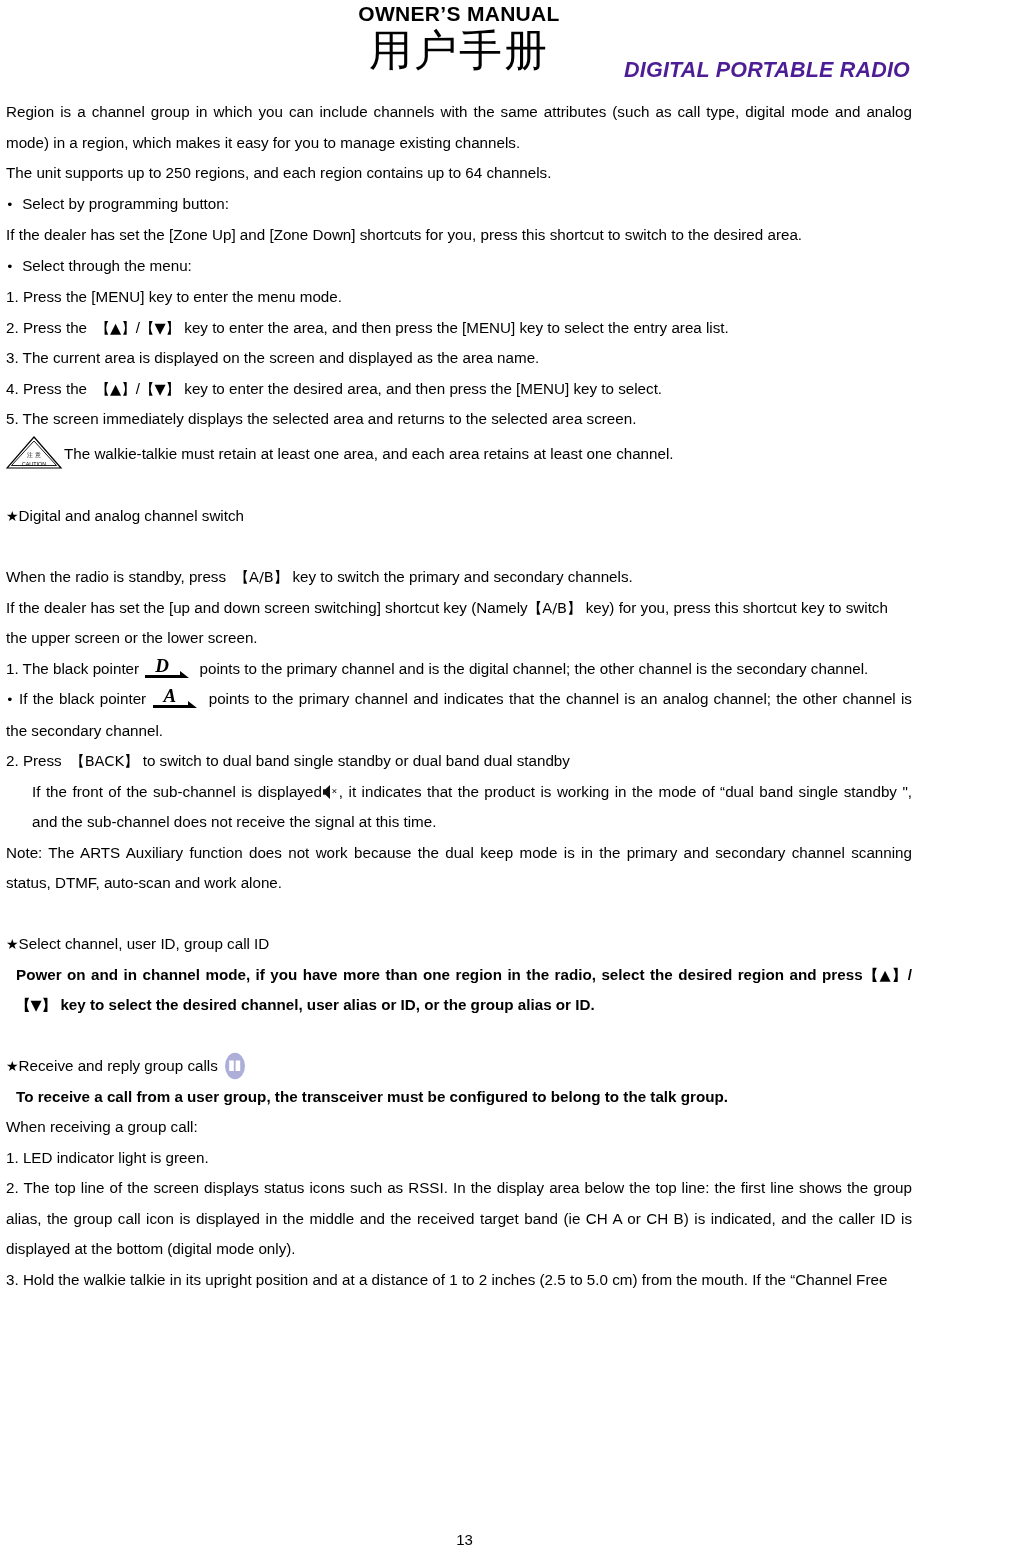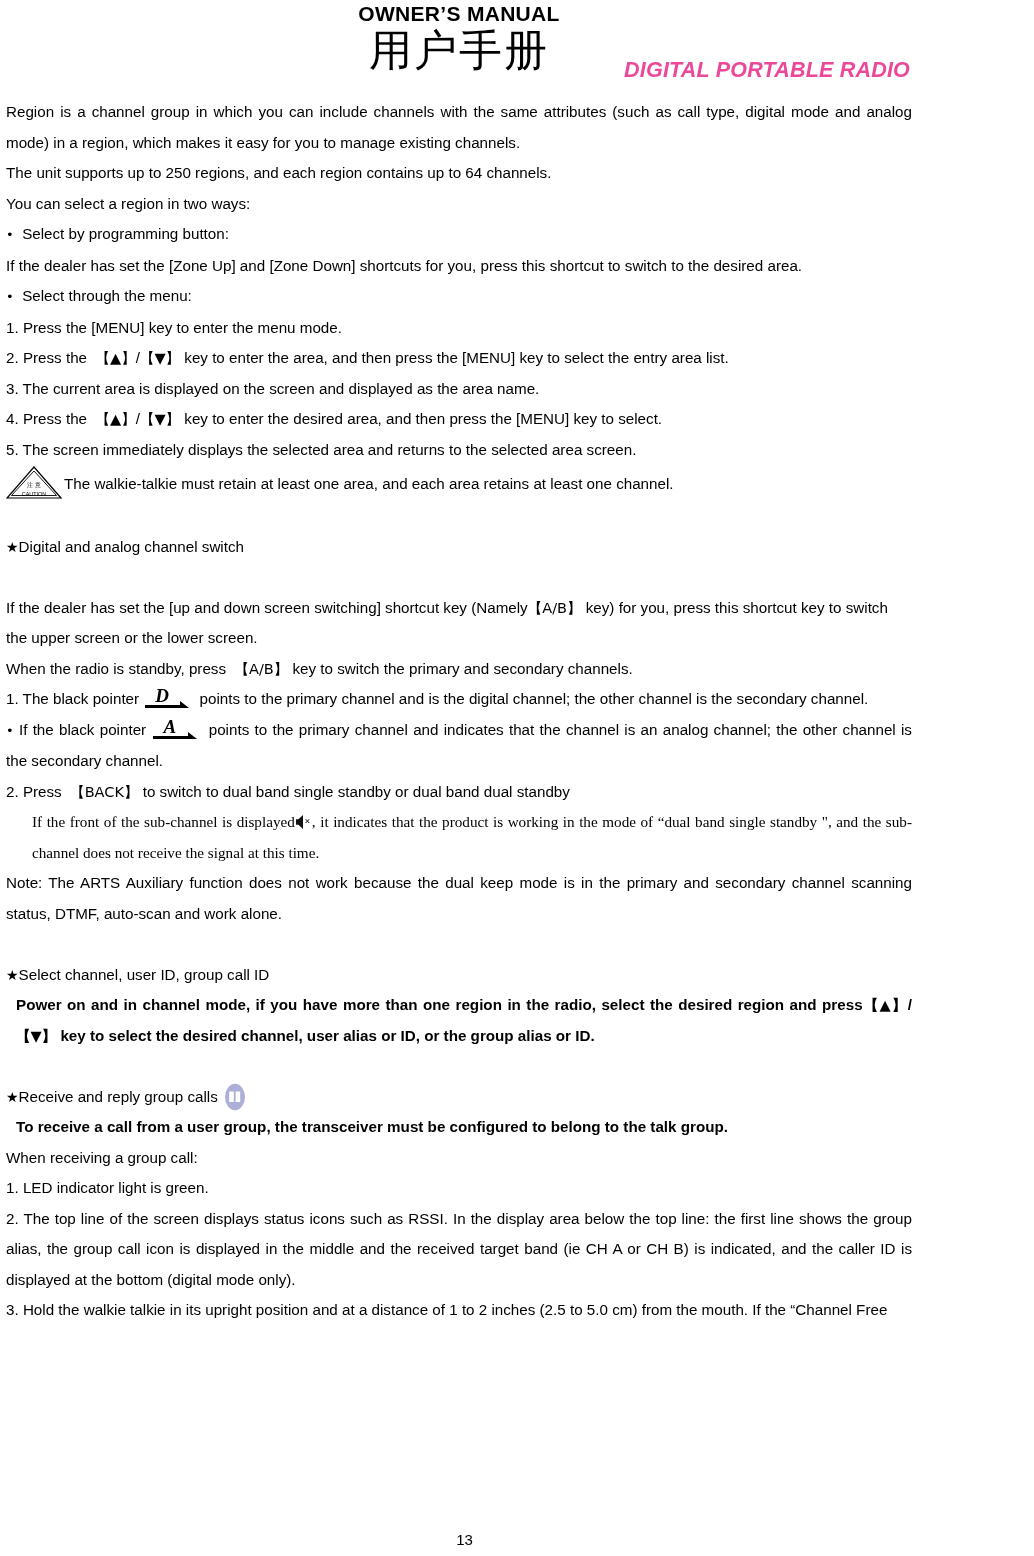--- a/index.html
+++ b/index.html
@@ -47,21 +47,21 @@
     line-height: 1.05;
     letter-spacing: 2px;
   }
   .hdr-orange {
     position: absolute;
     right: 2px;
     top: 58px;
     font-size: 21.5px;
     font-weight: bold;
     font-style: italic;
-    color: #ec4899;
+    color: #4c1d95;
     letter-spacing: 0.2px;
     white-space: nowrap;
   }
 
   
   .body-text {
     position: absolute;
     top: 97px;
     left: 6px;
     right: 6px;
@@ -86,21 +86,21 @@
   .bullet-dot {
     font-family: "DejaVu Sans", sans-serif;
     font-size: 13px;
   }
   .brk {
     font-family: "DejaVu Sans", sans-serif;
     font-size: 14.5px;
     letter-spacing: 0;
   }
   .indent1 { padding-left: 10px; font-weight: bold; }
-  .indent2 { padding-left: 26px; font-family: Liberation Serif, serif; }
+  .indent2 { padding-left: 26px; }
 
   
   .caution-icon {
     display: inline-block;
     width: 58px;
     height: 36px;
     vertical-align: -12px;
     position: relative;
     margin-right: 0px;
   }
@@ -180,21 +180,20 @@
     <div class="hdr-cn">用户手册</div>
     <div class="hdr-orange">DIGITAL PORTABLE RADIO</div>
   </div>
 
   <div class="body-text">
 
     <p class="justify">Region is a channel group in which you can include channels with the same attributes (such as call type, digital mode and analog mode) in a region, which makes it easy for you to manage existing channels.</p>
 
     <p>The unit supports up to 250 regions, and each region contains up to 64 channels.</p>
 
-    <p>You can select a region in two ways:</p>
 
     <p>
       <span class="bullet-dot">•</span>
       &nbsp;<span>Select by programming button:</span>
     </p>
 
     <p>If the dealer has set the [Zone Up] and [Zone Down] shortcuts for you, press this shortcut to switch to the desired area.</p>
 
     <p>
       <span class="bullet-dot">•</span>
@@ -234,28 +233,28 @@
 
     <p>
       <span class="star">★</span><span>Digital and analog channel switch</span>
     </p>
 
 
     <div class="blank"></div>
 
 
     <p>
-      <span>If the dealer has set the [up and down screen switching] shortcut key (Namely</span><span class="brk">【A/B】</span>
-      <span>key) for you, press this shortcut key to switch the upper screen or the lower screen.</span>
-    </p>
-
-    <p>
       <span>When the radio is standby, press</span>
       &nbsp;<span class="brk">【A/B】</span>
       <span>key to switch the primary and secondary channels.</span>
+    </p>
+
+    <p>
+      <span>If the dealer has set the [up and down screen switching] shortcut key (Namely</span><span class="brk">【A/B】</span>
+      <span>key) for you, press this shortcut key to switch the upper screen or the lower screen.</span>
     </p>
 
     <p>
       <span>1. The black pointer</span>
       <span class="ptr-icon">
         <span class="glyph">D</span>
         <span class="bar"></span>
         <span class="tri"></span>
       </span>
       <span>points to the primary channel and is the digital channel; the other channel is the secondary channel.</span>

